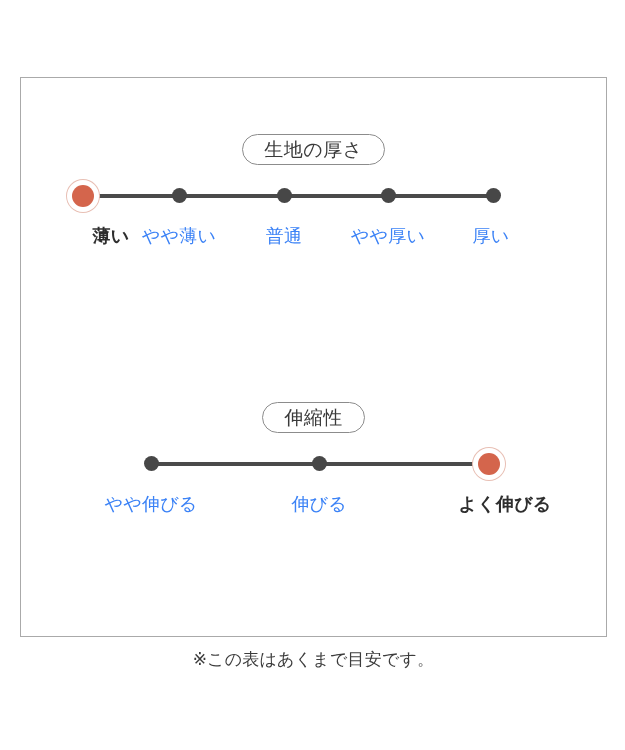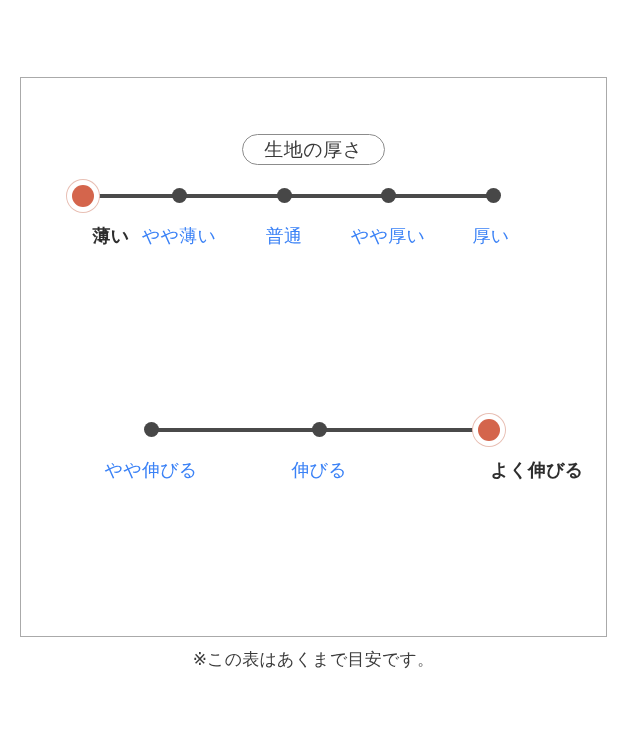--- a/index.html
+++ b/index.html
@@ -147,31 +147,34 @@
       <span class="label active" style="left:62px;">薄い</span>
       <span class="label" style="left:158px;">やや薄い</span>
       <span class="label" style="left:263px;">普通</span>
       <span class="label" style="left:367px;">やや厚い</span>
       <span class="label" style="left:470px;">厚い</span>
     </div>
   </div>
 
   <div class="scale-group group-stretch">
 
+    <div class="pill-row">
+      <span class="pill">伸縮性</span>
+    </div>
 
     <div class="track-wrap">
       <div class="track-line" style="left:130px; width:338px;"></div>
 
       <div class="dot" style="left:130px;"></div>
       <div class="dot" style="left:298px;"></div>
       <div class="dot active" style="left:468px;"></div>
     </div>
 
     <div class="labels">
       <span class="label" style="left:130px;">やや伸びる</span>
       <span class="label" style="left:298px;">伸びる</span>
-      <span class="label active" style="left:488px;">よく伸びる</span>
+      <span class="label active" style="left:456px;">よく伸びる</span>
     </div>
   </div>
 
 </div>
 
 <div class="footnote">※この表はあくまで目安です。</div>
 
 </body></html>

